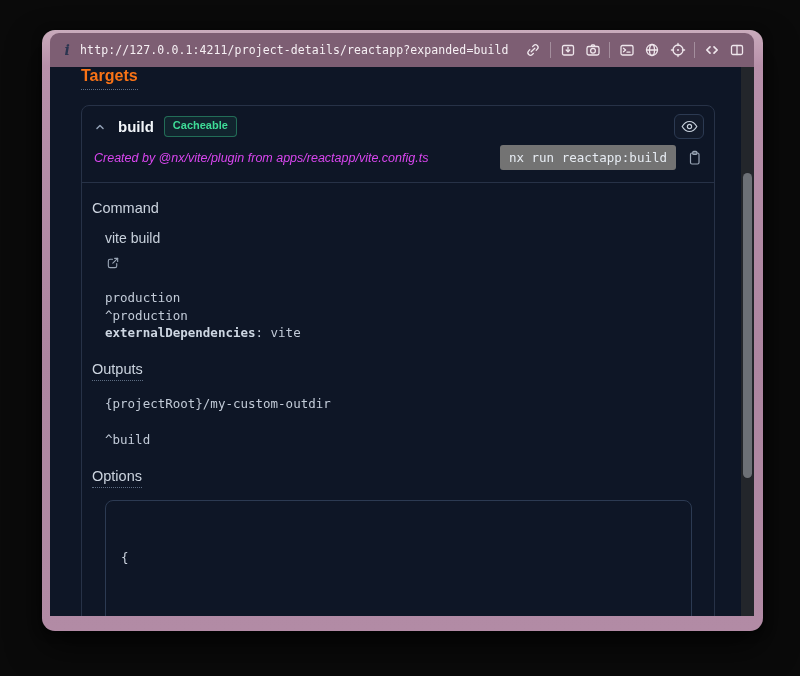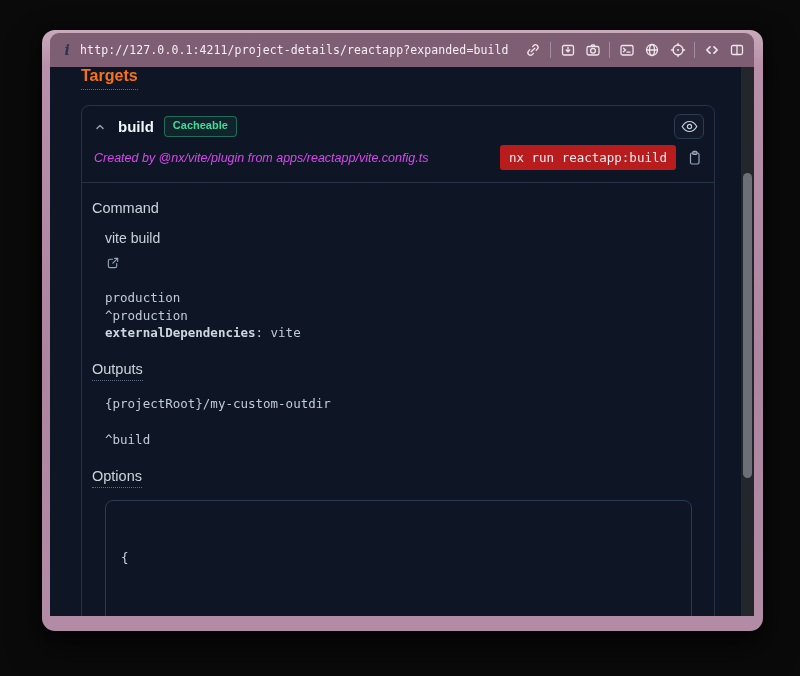--- a/index.html
+++ b/index.html
@@ -55,21 +55,21 @@
     border-radius:4px; padding:2px 8px 3px; line-height:1.2; }
   .hspacer { flex:1; }
   .eye-btn { width:30px; height:25px; border:1px solid #2c3a52; border-radius:6px;
     display:flex; align-items:center; justify-content:center; cursor:pointer; background:rgba(255,255,255,.02); }
   .eye-btn svg { stroke:#c6cfdb; fill:none; stroke-width:1.2; }
 
   .card-subheader { display:flex; align-items:center; gap:8px;
     padding:4px 10px 12px 12px; border-bottom:1px solid #273247; }
   .created-by { font-size:12.5px; font-style:italic; color:#d946ef; }
   .run-chip { font-family:"DejaVu Sans Mono", monospace; font-size:12.5px; color:#e7ecf3;
-    background:#b91c1c; border-radius:3px; padding:5px 9px; white-space:nowrap; }
+    background:#737373; border-radius:3px; padding:5px 9px; white-space:nowrap; }
   .copy-btn { width:20px; height:20px; display:flex; align-items:center; justify-content:center; cursor:pointer; }
   .copy-btn svg { stroke:#9aa6b6; fill:none; stroke-width:1.2; }
 
   .card-body { padding:17px 16px 18px 10px; }
   .sec-label { font-size:14.5px; font-weight:500; color:#ccd4df; }
   .sec-label .dotted { border-bottom:1px dotted #5c6c82; padding-bottom:3px; display:inline-block; }
   .sec-items { margin:14px 0 19px 13px; }
   .mono-line { font-family:"DejaVu Sans Mono", monospace; font-size:12.5px; color:#c2cbd8;
     line-height:17.5px; white-space:pre; }
   .mono-line b { font-weight:700; color:#cdd6e2; }

